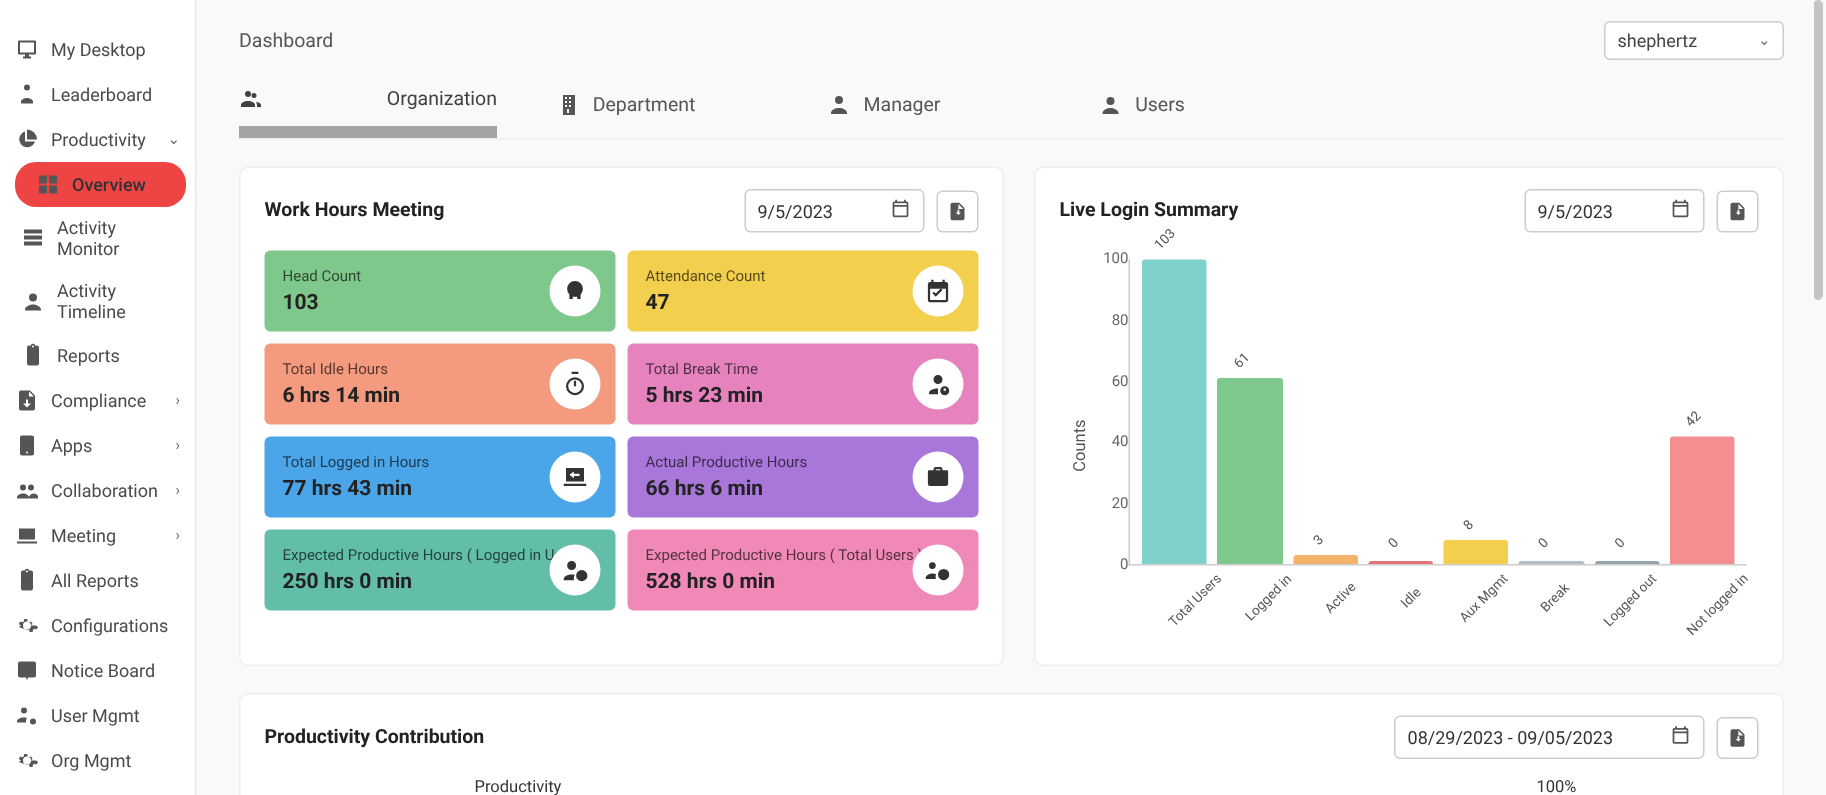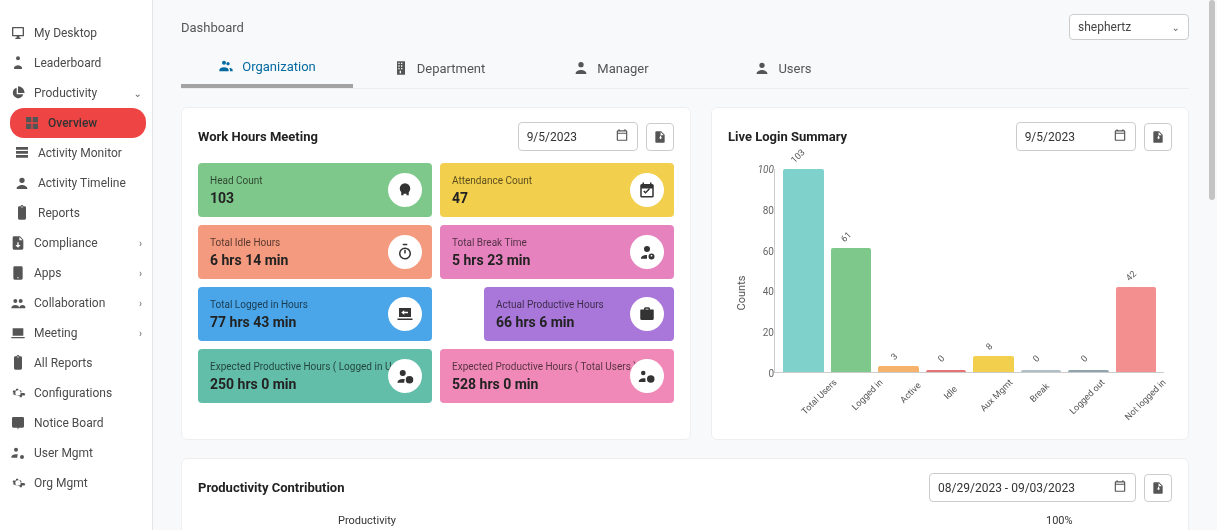--- a/index.html
+++ b/index.html
@@ -1,30 +1,30 @@
 <!DOCTYPE html>
 <html><head>
 <meta charset="utf-8">
 <style>
 * { box-sizing: border-box; margin: 0; padding: 0; }
 body { font-family: -apple-system, BlinkMacSystemFont, "Segoe UI", Roboto, Arial, sans-serif; background: #f8f9fa; color: #333; font-size: 13px; width: 1217px; height: 530px; overflow: hidden; }
 .app { display: flex; height: 100%; }
-.sidebar { width: 153px; background: #fff; border-right: 1px solid #e6e6e6; padding-top: 18px; overflow-y: auto; }
+.sidebar { width: 131px; background: #fff; border-right: 1px solid #e6e6e6; padding-top: 18px; overflow-y: auto; }
 .side-item { display: flex; align-items: center; gap: 8px; padding: 7px 10px; cursor: pointer; color: #4a4a4a; font-size: 12px; }
 .side-item.active { background: #ef4444; border-radius: 14px; margin: 0 6px 0 10px; color: #333; font-weight: 500; }
 .side-item .chev { margin-left: auto; font-size: 10px; color: #666; }
 .side-icon { width: 16px; height: 16px; display: flex; align-items: center; justify-content: center; color: #555; }
 .side-sub .side-item { padding-left: 14px; }
 .main { flex: 1; padding: 14px 28px 0 28px; overflow-y: auto; position: relative; }
 .topbar { display: flex; justify-content: space-between; align-items: center; margin-bottom: 6px; }
 .page-title { font-size: 13px; color: #555; }
 .org-select { border: 1px solid #ccc; border-radius: 4px; padding: 5px 8px; min-width: 120px; display: flex; justify-content: space-between; align-items: center; background: #fff; font-size: 12px; color: #444; cursor: pointer; }
 .tabs { display: flex; gap: 0; border-bottom: 1px solid #eee; margin: 8px 0 18px 0; }
 .tab { flex: none; padding: 10px 0; width: 172px; text-align: center; display: flex; align-items: center; justify-content: center; gap: 8px; color: #555; font-size: 13px; cursor: pointer; }
-.tab.active { color: #0369a1; border-bottom: 4px solid #a3a3a3; }
+.tab.active { color: #404040; border-bottom: 8px solid #a3a3a3; justify-content: space-between; }
 .tab .ticon { width: 16px; height: 16px; }
 .cards-row { display: flex; gap: 20px; }
 .panel { background: #fff; border: 1px solid #eee; border-radius: 6px; padding: 14px 16px 16px 16px; }
 .panel.work { width: 510px; }
 .panel.live { flex: 1; }
 .panel-head { display: flex; justify-content: space-between; align-items: center; margin-bottom: 12px; }
 .panel-title { font-weight: 700; font-size: 13px; color: #222; }
 .panel-ctrls { display: flex; gap: 8px; align-items: center; }
 .date-input { border: 1px solid #ccc; border-radius: 4px; padding: 5px 8px; font-size: 12px; display: flex; align-items: center; gap: 38px; background: #fff; min-width: 118px; }
 .date-input .cal { margin-left: auto; }
@@ -295,21 +295,21 @@
             </div>
             <div class="stat-card" style="background: rgb(74, 166, 232);">
               <div class="stat-label">Total Logged in Hours</div>
               <div class="stat-value">77 hrs 43 min</div>
               <div class="stat-icon">
                 <svg viewBox="0 0 24 24" width="16" height="16">
                   <path fill="currentColor" d="M4 4h16v12H4V4zm7 3l-4 3 4 3v-2h5V9h-5V7zM2 18h20v2H2z"></path>
                 </svg>
               </div>
             </div>
-            <div class="stat-card" style="background: rgb(169, 119, 217); margin-left: 44px;">
+            <div class="stat-card" style="background: rgb(169, 119, 217);">
               <div class="stat-label">Actual Productive Hours</div>
               <div class="stat-value">66 hrs 6 min</div>
               <div class="stat-icon">
                 <svg viewBox="0 0 24 24" width="16" height="16">
                   <path fill="currentColor" d="M10 3h4a2 2 0 0 1 2 2v1h4a1 1 0 0 1 1 1v11a2 2 0 0 1-2 2H5a2 2 0 0 1-2-2V7a1 1 0 0 1 1-1h4V5a2 2 0 0 1 2-2zm0 3h4V5h-4v1z"></path>
                 </svg>
               </div>
             </div>
             <div class="stat-card" style="background: rgb(98, 189, 169);">
               <div class="stat-label">Expected Productive Hours ( Logged in Users )</div>
@@ -352,21 +352,21 @@
           </div>
         </div>
         <div class="chart">
           <div class="ylab-rot">Counts</div>
           <div class="yaxis" id="yaxis">
               <div class="ytick" style="bottom: 0%;">0</div>
               <div class="ytick" style="bottom: 20%;">20</div>
               <div class="ytick" style="bottom: 40%;">40</div>
               <div class="ytick" style="bottom: 60%;">60</div>
               <div class="ytick" style="bottom: 80%;">80</div>
-              <div class="ytick" style="bottom: 100%; font-style: italic;">100</div>
+              <div class="ytick" style="bottom: 100%;">100</div>
             </div>
           <div class="plot" id="plot">
               <div class="bar-wrap">
                 <div class="bar-val" style="bottom: calc(100% + 4px);">103</div>
                 <div class="bar" style="height: 100%; background: rgb(127, 209, 204);"></div>
               </div>
               <div class="bar-wrap">
                 <div class="bar-val" style="bottom: calc(61% + 4px);">61</div>
                 <div class="bar" style="height: 61%; background: rgb(127, 200, 139);"></div>
               </div>
@@ -407,21 +407,21 @@
             </div>
         </div>
       </div>
     </div>
 
     <div class="panel prod-panel">
       <div class="panel-head">
         <div class="panel-title">Productivity Contribution</div>
         <div class="panel-ctrls">
           <div class="date-input" style="min-width:160px">
-            <span>08/29/2023 - 09/03/2023</span>
+            <span>08/29/2023 - 09/05/2023</span>
             <span class="cal">
               <svg width="14" height="14" viewBox="0 0 24 24">
                   <path fill="#555" d="M19 4h-1V2h-2v2H8V2H6v2H5a2 2 0 0 0-2 2v14a2 2 0 0 0 2 2h14a2 2 0 0 0 2-2V6a2 2 0 0 0-2-2zm0 16H5V10h14v10zM5 8V6h14v2H5z"></path>
                 </svg>
             </span>
           </div>
           <div class="icon-btn">
             <svg width="14" height="14" viewBox="0 0 24 24">
                 <path fill="#555" d="M14 2H6a2 2 0 0 0-2 2v16a2 2 0 0 0 2 2h12a2 2 0 0 0 2-2V8l-6-6zm-1 14l-3-3h2v-3h2v3h2l-3 3zM13 9V3.5L18.5 9H13z"></path>
               </svg>

